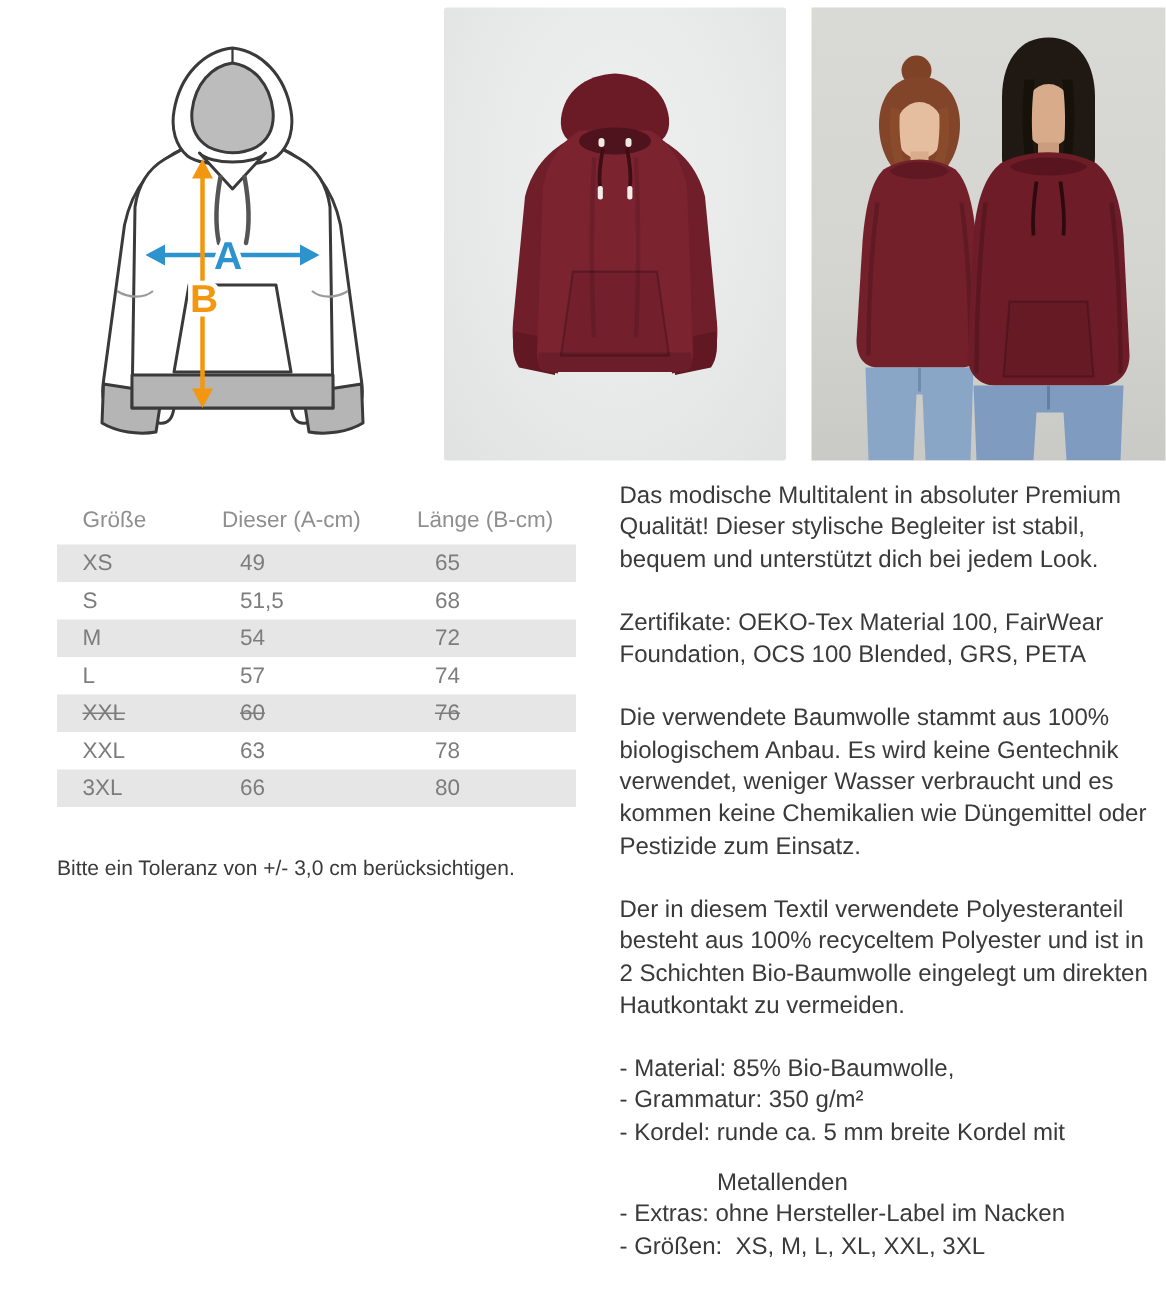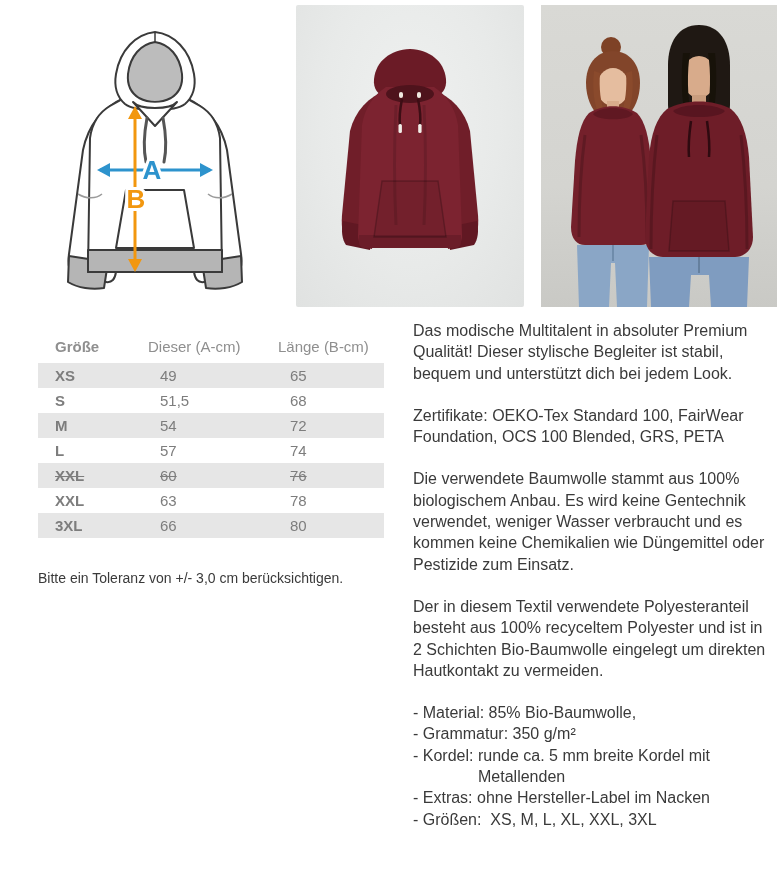--- a/index.html
+++ b/index.html
@@ -22,32 +22,32 @@
     overflow:hidden;
   }
   .panel svg{display:block;}
   
   .table-block{position:absolute;left:38px;top:332px;width:346px;}
   table{border-collapse:collapse;table-layout:fixed;width:346px;
         font-size:15px;color:#7d7d7d;}
   col.c1{width:110px;} col.c2{width:130px;} col.c3{width:106px;}
   th{font-weight:400;text-align:left;color:#8f8f8f;padding:5px 0 7px 0;line-height:19px;}
   td{padding:3px 12px;line-height:19px;}
-  th:first-child,td:first-child{padding-left:17px;font-weight:bold;}
+  th:first-child,td:first-child{padding-left:17px;}
   tbody tr:nth-child(odd){background:#e6e6e6;}
   tr.struck td{text-decoration:line-through;}
   
   .tolerance{position:absolute;left:38px;top:570px;font-size:14px;color:#3a3a3a;}
   
   .description{position:absolute;left:413px;top:320px;width:355px;
                font-size:16px;line-height:21.3px;color:#3a3a3a;}
   .description p{margin:0 0 21px 0;}
   .spec-list div{white-space:pre-wrap;}
   .indent-1{padding-left:75px;}
-  .indent-2{padding-left:65px;}
+  .indent-2{padding-left:65px;margin-top:12px;}
 </style>
 </head>
 <body>
 
 <div class="panel drawing-panel">
   <svg width="230" height="283" viewBox="0 0 230 283">
     <g stroke="#3a3a3a" stroke-width="2" fill="#ffffff" stroke-linejoin="round">
 
       <path d="M84,76 C62,86 48,104 43,128 L29,232 C27,246 30,254 40,256 L66,260 C72,261 75,257 76,250 L88,160 Z"></path>
       <path d="M146,76 C168,86 182,104 187,128 L201,232 C203,246 200,254 190,256 L164,260 C158,261 155,257 154,250 L142,160 Z"></path>
@@ -213,21 +213,21 @@
         </tr>
       </tbody>
   </table>
 </div>
 
 <div class="tolerance">Bitte ein Toleranz von +/- 3,0 cm berücksichtigen.</div>
 
 <div class="description">
   <div>
       <p>Das modische Multitalent in absoluter Premi­um Qualität! Dieser stylische Begleiter ist stabil, bequem und unterstützt dich bei jedem Look.</p>
-      <p>Zertifikate: OEKO-Tex Standard 100, FairWear Foundation, OCS 100 Blended, GRS, PETA</p>
+      <p>Zertifikate: OEKO-Tex Material 100, FairWear Foundation, OCS 100 Blended, GRS, PETA</p>
       <p>Die verwendete Baumwolle stammt aus 100% biologischem Anbau. Es wird keine Gentech­nik verwendet, weniger Wasser verbraucht und es kommen keine Chemikalien wie Dün­gemittel oder Pestizide zum Einsatz.</p>
       <p>Der in diesem Textil verwendete Polyesteran­teil besteht aus 100% recyceltem Polyester und ist in 2 Schichten Bio-Baumwolle einge­legt um direkten Hautkontakt zu vermeiden.</p>
     </div>
   <div class="spec-list">
       <div>- Material: 85% Bio-Baumwolle,</div>
       <div>- Grammatur: 350 g/m²</div>
       <div>- Kordel: runde ca. 5 mm breite Kordel mit</div>
       <div class="indent-2">Metallenden</div>
       <div>- Extras: ohne Hersteller-Label im Nacken</div>
       <div>- Größen:  XS, M, L, XL, XXL, 3XL</div>

